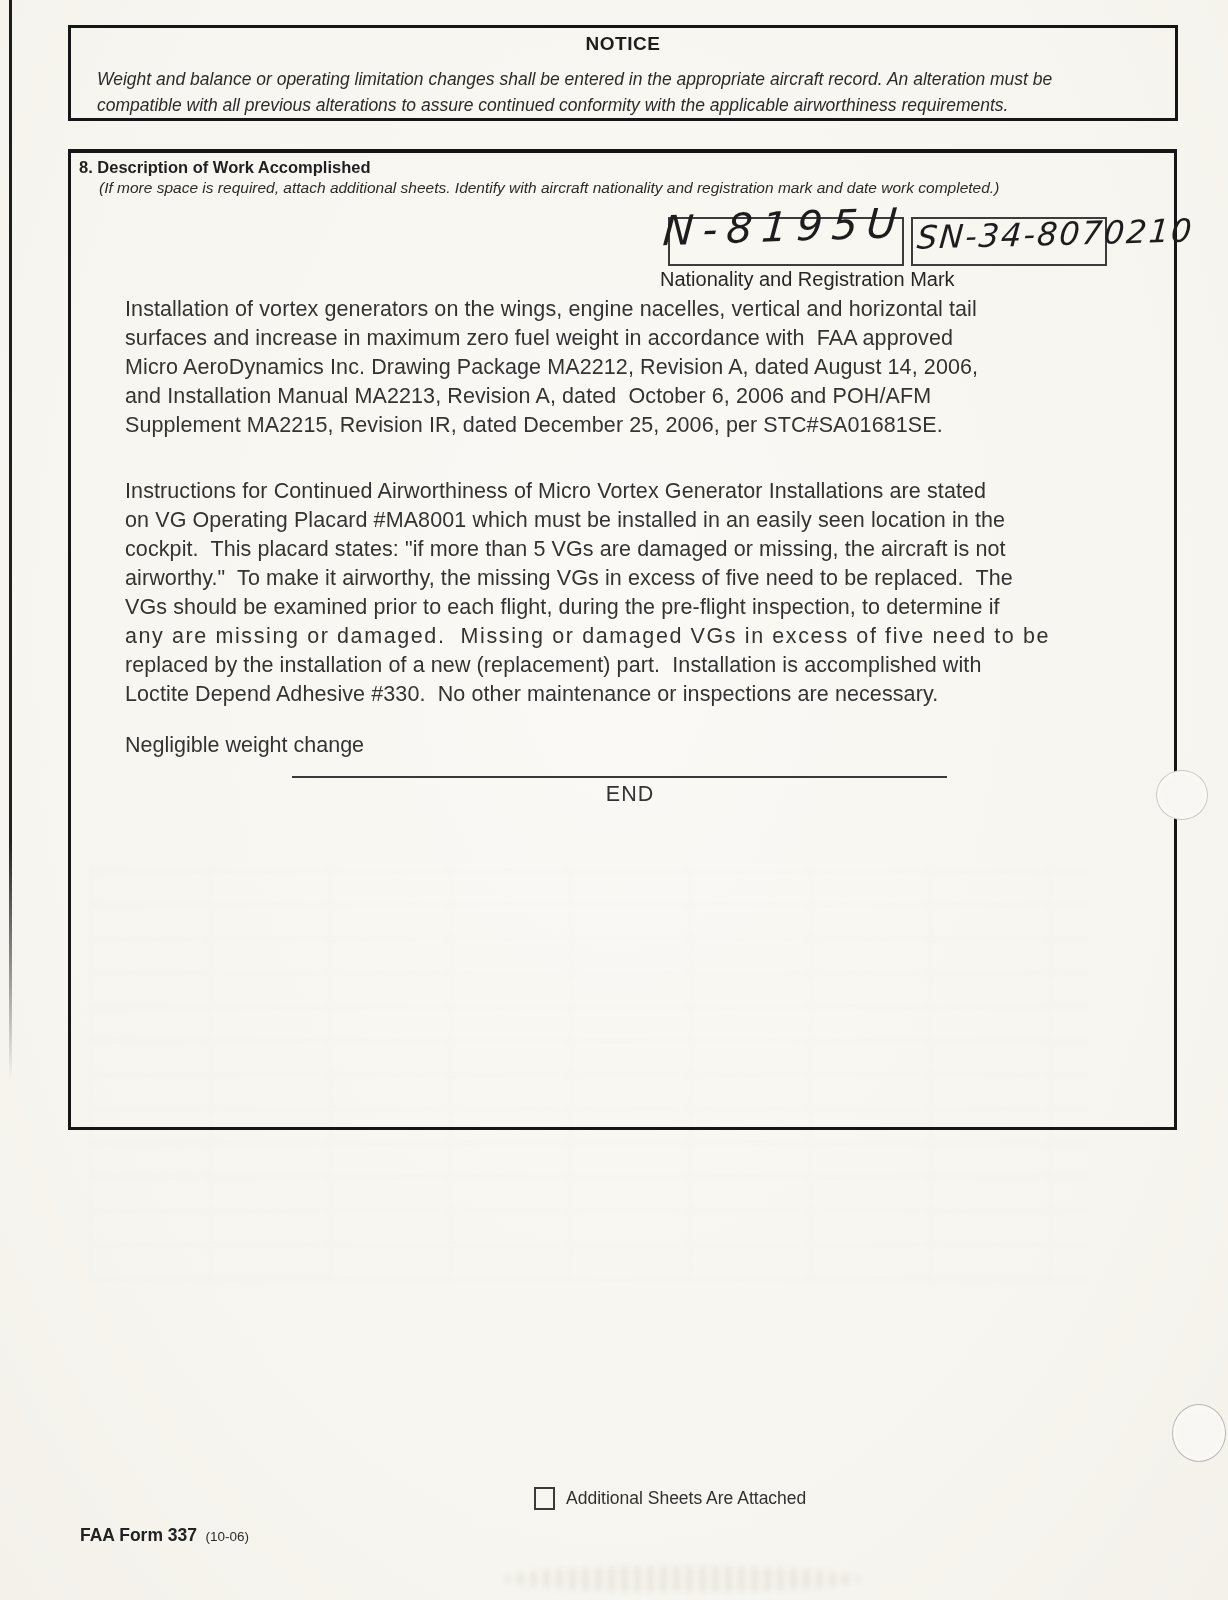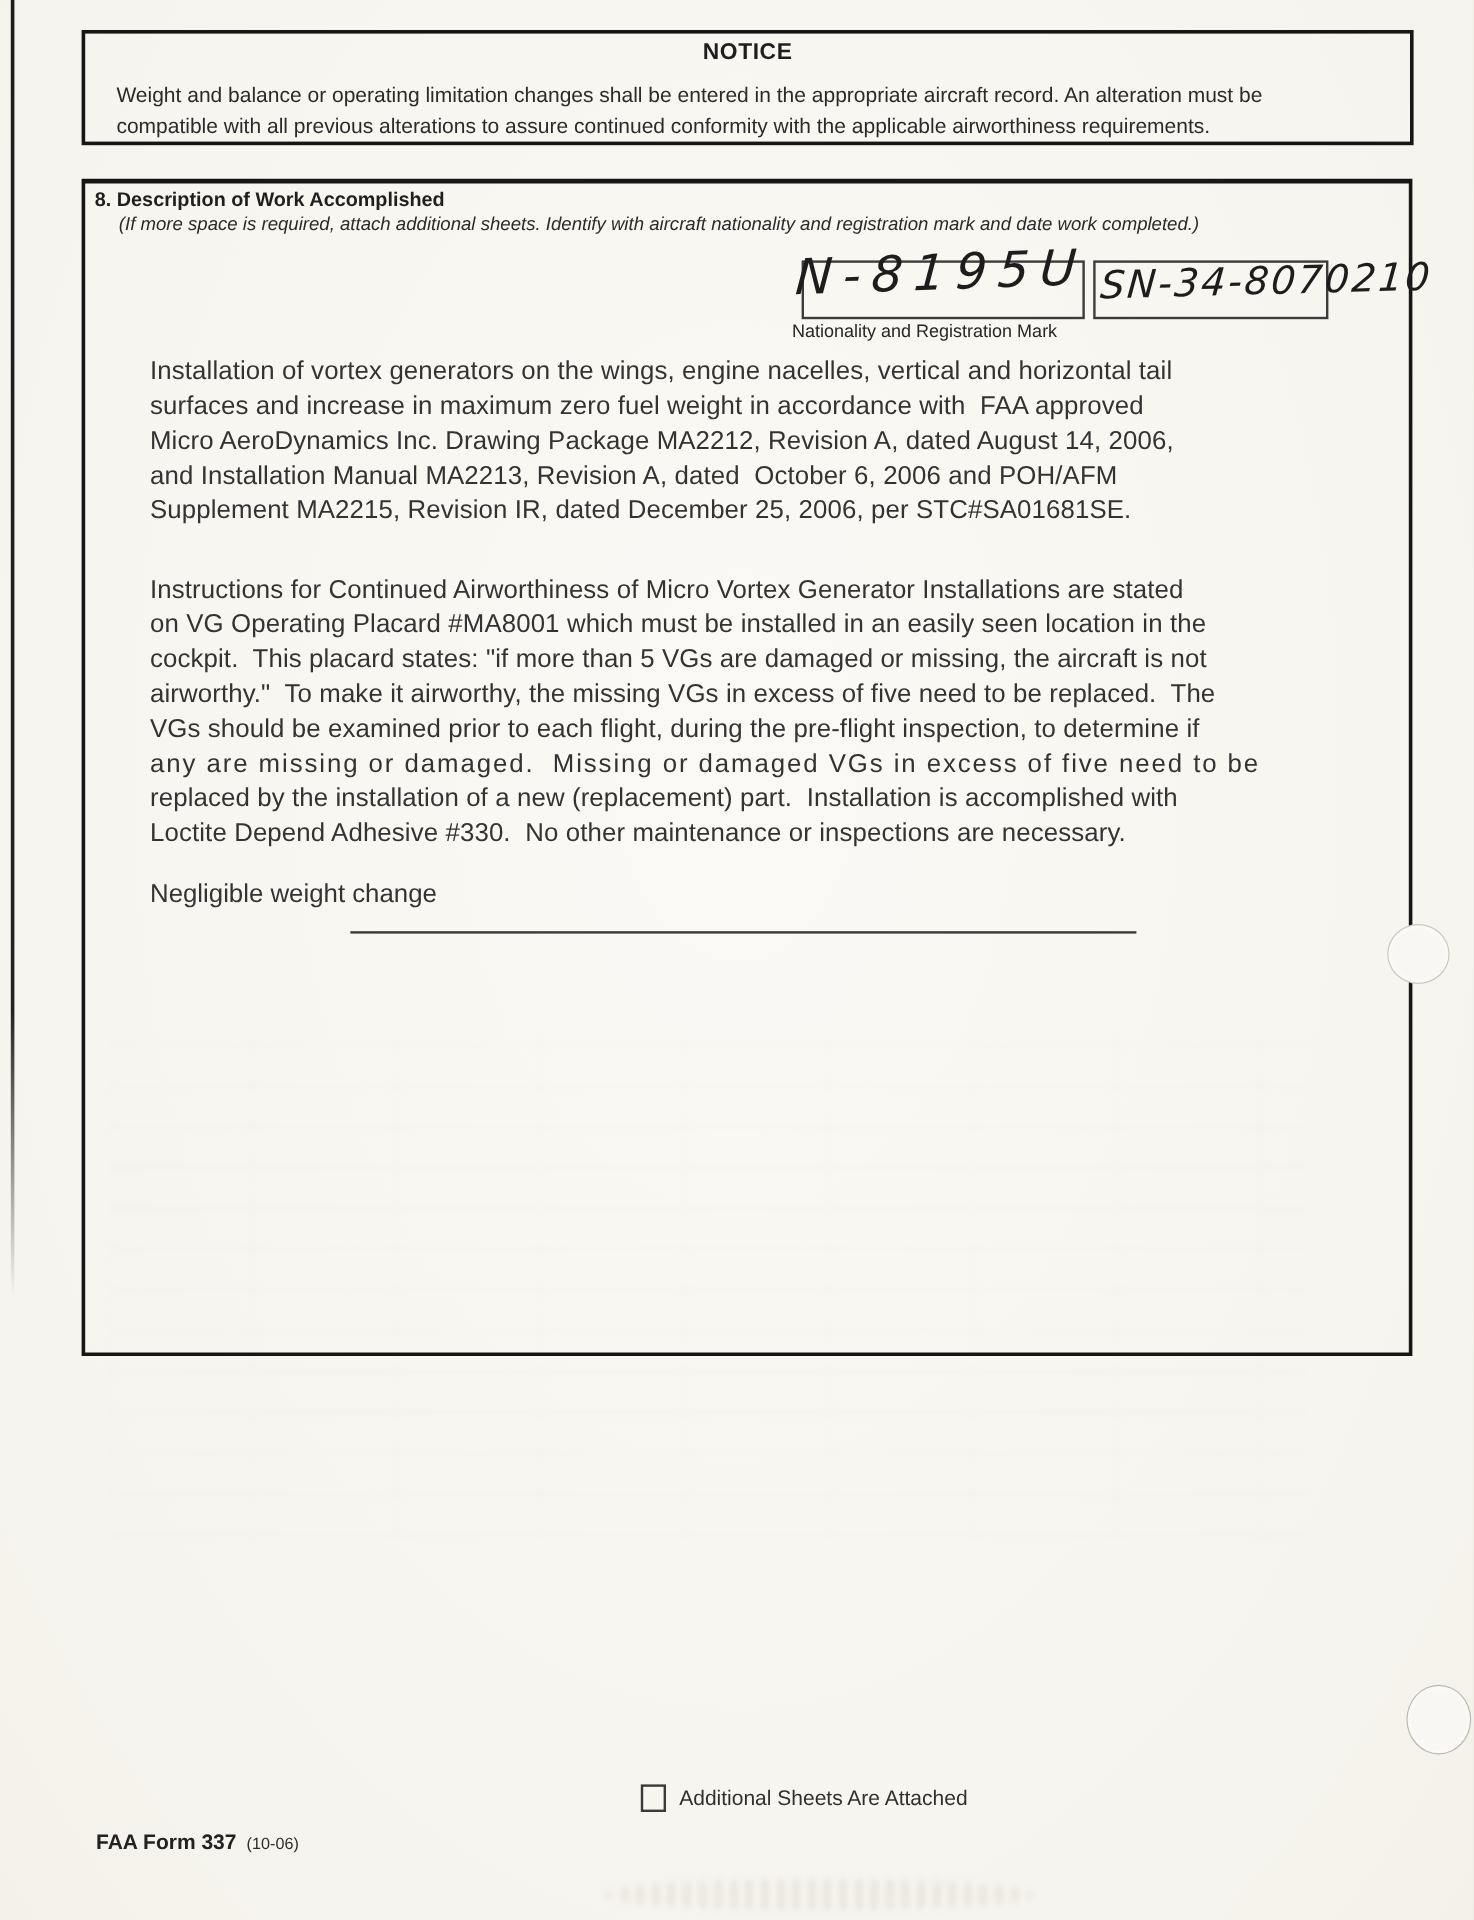--- a/index.html
+++ b/index.html
@@ -21,21 +21,21 @@
   .notice-box{
     position:absolute;left:68px;top:25px;width:1110px;height:96px;
     border:3px solid #161616;box-sizing:border-box;
   }
   .notice-title{
     text-align:center;font-weight:bold;font-size:19px;color:#1e1e1e;
     margin-top:5px;letter-spacing:0.5px;
   }
   .notice-body{position:absolute;left:26px;top:38px;right:20px;}
   .nline{
-    font-size:17.5px;line-height:26px;color:#2b2b2b;
+    font-style:italic;font-size:17.5px;line-height:26px;color:#2b2b2b;
     white-space:pre;
   }
   
   .section8{
     position:absolute;left:68px;top:149px;width:1109px;height:981px;
     border:3px solid #161616;border-top-width:4px;box-sizing:border-box;
   }
   .s8-heading{
     position:absolute;left:8px;top:5px;
     font-weight:bold;font-size:16.5px;color:#1f1f1f;
@@ -47,21 +47,21 @@
   .reg-box{position:absolute;border:2px solid #3c3c3c;box-sizing:border-box;background:transparent;}
   .reg-box-1{left:597px;top:64px;width:236px;height:49px;}
   .reg-box-2{left:840px;top:64px;width:196px;height:49px;}
   .hw{
     position:absolute;white-space:nowrap;color:#1d1d1d;
     font-family:"DejaVu Sans", sans-serif;font-style:italic;
     z-index:6;
   }
   .hw-n{left:592px;top:50px;font-size:41px;letter-spacing:9px;transform:rotate(-2deg) skewX(-6deg);}
   .hw-sn{left:846px;top:62px;font-size:32px;letter-spacing:2px;transform:rotate(-1.5deg) skewX(-6deg);}
-  .reg-caption{position:absolute;left:589px;top:115px;font-size:15px;color:#262626;}
+  .reg-caption{position:absolute;left:589px;top:115px;font-size:20px;color:#262626;}
   .para{position:absolute;left:54px;width:1010px;}
   .para1{top:142px;}
   .para2{top:324px;}
   .para .line{
     font-size:21.5px;line-height:29px;color:#333;white-space:pre;
     letter-spacing:0.1px;
   }
   .para .line.spread{letter-spacing:1.6px;}
   .weight-note{
     position:absolute;left:54px;top:580px;width:1010px;text-align:left;
@@ -143,20 +143,21 @@
       <div class="line">cockpit.  This placard states: "if more than 5 VGs are damaged or missing, the aircraft is not</div>
       <div class="line">airworthy."  To make it airworthy, the missing VGs in excess of five need to be replaced.  The</div>
       <div class="line">VGs should be examined prior to each flight, during the pre-flight inspection, to determine if</div>
       <div class="line spread">any are missing or damaged.  Missing or damaged VGs in excess of five need to be</div>
       <div class="line">replaced by the installation of a new (replacement) part.  Installation is accomplished with</div>
       <div class="line">Loctite Depend Adhesive #330.  No other maintenance or inspections are necessary.</div>
     </div>
 
     <div class="weight-note">Negligible weight change</div>
     <div class="end-rule"></div>
+    <div class="end-label">END</div>
 
     <div class="attach-row">
       <span class="checkbox"></span>
       <span class="attach-label">Additional Sheets Are Attached</span>
     </div>
   </div>
 
   <div class="footer">
     <span class="form-name">FAA Form 337</span>
     <span class="form-edition">(10-06)</span>

